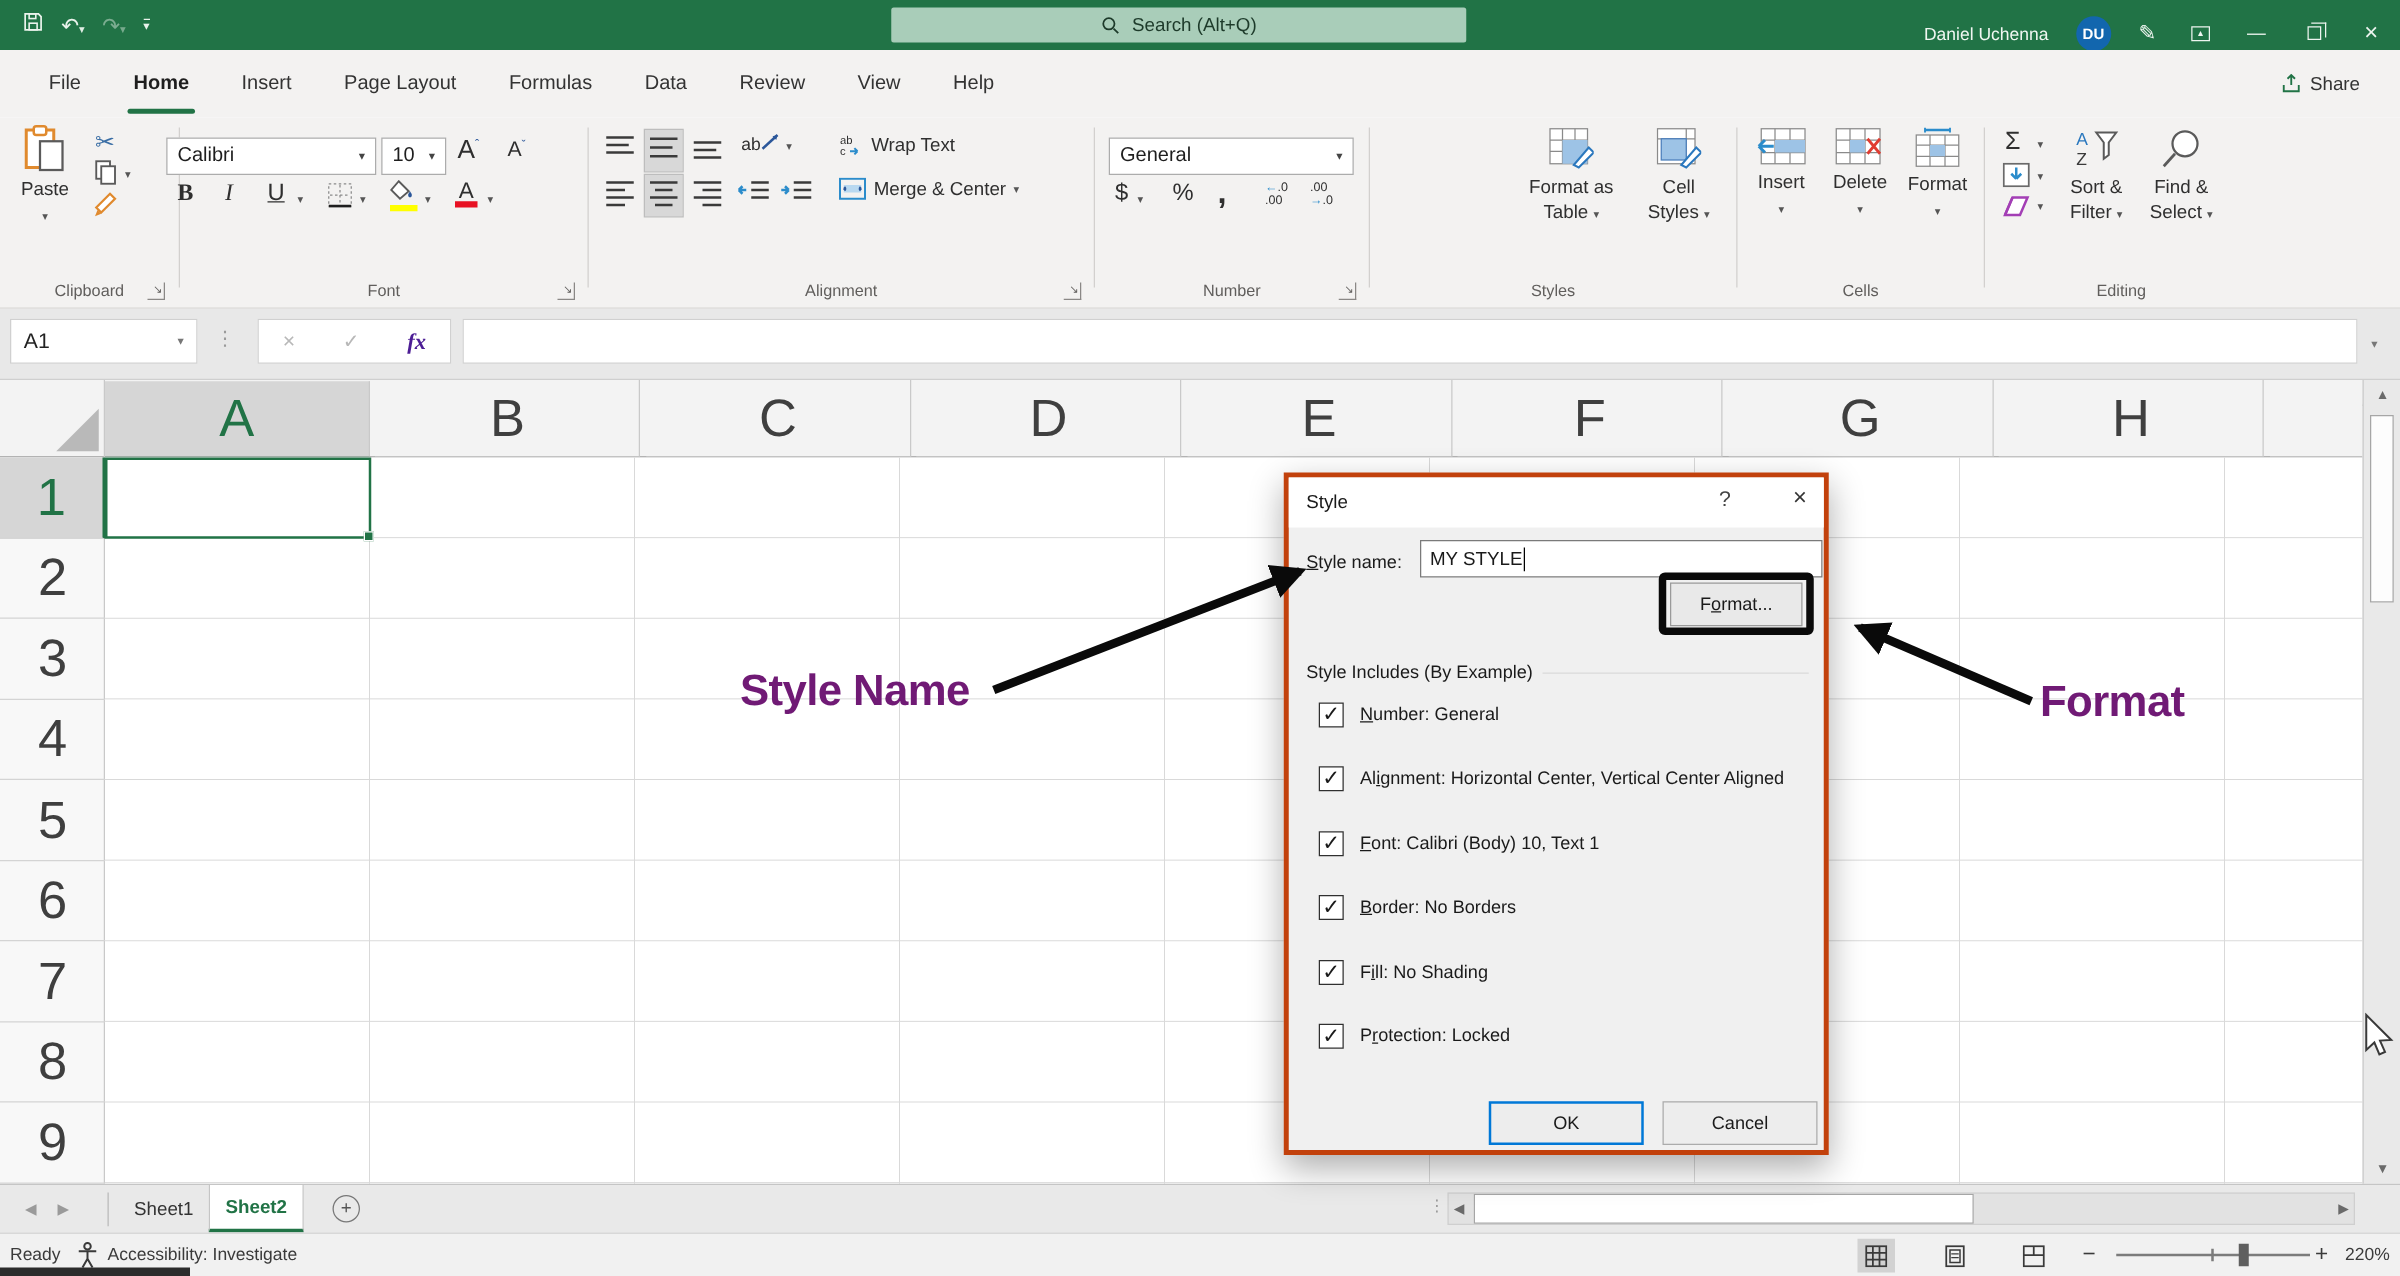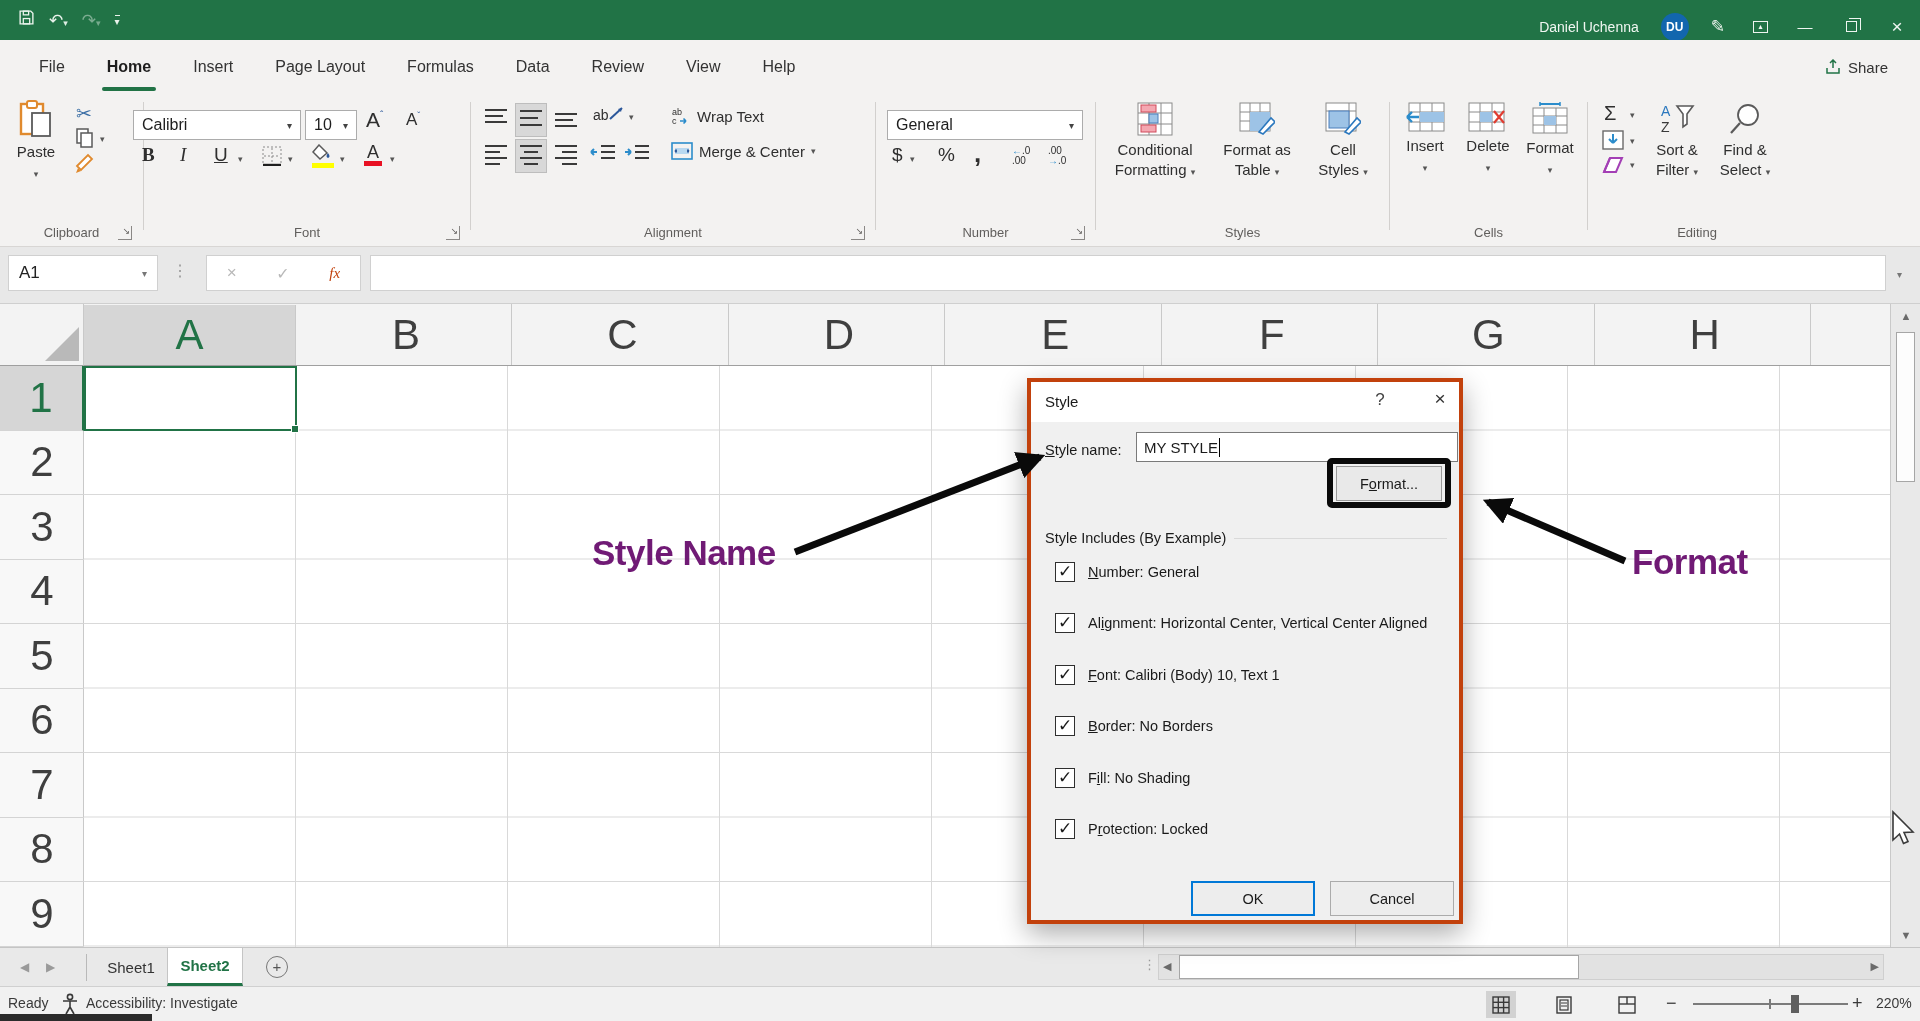--- a/index.html
+++ b/index.html
@@ -132,20 +132,27 @@
         <svg width="17" height="17" viewBox="0 0 16 16">
             <path d="M2 2h10l2 2v10H2z" fill="none" stroke="#eaf3ec" stroke-width="1.3"></path>
             <rect x="5" y="9" width="6" height="5" fill="none" stroke="#eaf3ec" stroke-width="1.2"></rect>
             <rect x="5" y="2" width="5" height="3.5" fill="none" stroke="#eaf3ec" stroke-width="1.2"></rect>
           </svg>
       </span>
       <span class="ic">↶<span class="cv">▾</span></span>
       <span class="ic dim">↷<span class="cv">▾</span></span>
       <span class="ic" style="font-size:10px;border-top:1.5px solid #eaf3ec;line-height:9px;padding-top:1px;">▾</span>
     </div>
+    <div class="searchbox">
+      <svg width="15" height="15" viewBox="0 0 16 16">
+          <circle cx="6.5" cy="6.5" r="4.8" fill="none" stroke="#1d3a2a" stroke-width="1.5"></circle>
+          <line x1="10.5" y1="10.5" x2="14.5" y2="14.5" stroke="#1d3a2a" stroke-width="1.5"></line>
+        </svg>
+      <span>Search (Alt+Q)</span>
+    </div>
     <div class="tb-right">
       <span class="itm">Daniel Uchenna</span>
       <span class="itm" style="padding:0 8px;">
           <span class="avatar">DU</span>
         </span>
       <span class="itm" style="font-size:17px;">✎</span>
       <span class="itm">
           <span class="ribopt-ic">▴</span>
         </span>
       <span class="winbtn">—</span>
@@ -349,34 +356,20 @@
       <span class="abs" style="left:62px;top:50px;font-size:19px;color:#2f2f2f;">%</span>
       <span class="abs" style="left:98px;top:44px;font-size:26px;font-weight:bold;color:#2f2f2f;">,</span>
       <span class="abs" style="left:136px;top:52px;font-size:10px;color:#2f2f2f;line-height:10px;"><span style="color:#2b8ccb;">←</span>.0<br>.00</span>
       <span class="abs" style="left:172px;top:52px;font-size:10px;color:#2f2f2f;line-height:10px;">.00<br><span style="color:#2b8ccb;">→</span>.0</span>
       <div class="glabel">Number</div>
       <span class="launcher" style="left:195px;">↘</span>
     </div>
     <div class="gdiv" style="left:1095px;"></div>
 
     <div class="grp" style="left:1096px;width:293px;">
-      <div class="bigbtn" style="left:4px;top:8px;width:110px;">
-        <svg class="bic" width="36" height="34" viewBox="0 0 36 34">
-            <rect x="1" y="1" width="34" height="32" fill="#fff" stroke="#8a8a8a"></rect>
-            <line x1="12" y1="1" x2="12" y2="33" stroke="#8a8a8a"></line>
-            <line x1="24" y1="1" x2="24" y2="33" stroke="#8a8a8a"></line>
-            <line x1="1" y1="11" x2="35" y2="11" stroke="#8a8a8a"></line>
-            <line x1="1" y1="22" x2="35" y2="22" stroke="#8a8a8a"></line>
-            <rect x="4" y="3" width="15" height="7" fill="#f4a7b1" stroke="#d04a5a"></rect>
-            <rect x="12" y="12" width="9" height="9" fill="#9dc3e6" stroke="#4a7ebb"></rect>
-            <rect x="4" y="23" width="15" height="7" fill="#f4a7b1" stroke="#d04a5a"></rect>
-          </svg>
-        <span>Conditional</span><br>
-        <span><span>Formatting</span> <span class="cv" style="color:#555;">▾</span></span>
-      </div>
       <div class="bigbtn" style="left:118px;top:8px;width:86px;">
         <svg class="bic" width="36" height="34" viewBox="0 0 36 34">
             <rect x="1" y="1" width="30" height="28" fill="#fff" stroke="#8a8a8a"></rect>
             <line x1="11" y1="1" x2="11" y2="29" stroke="#8a8a8a"></line>
             <line x1="21" y1="1" x2="21" y2="29" stroke="#8a8a8a"></line>
             <line x1="1" y1="10" x2="31" y2="10" stroke="#8a8a8a"></line>
             <line x1="1" y1="19" x2="31" y2="19" stroke="#8a8a8a"></line>
             <rect x="11" y="10" width="20" height="19" fill="#9dc3e6"></rect>
             <path d="M20 30 L32 16 l4 4 L24 32 z" fill="#fff" stroke="#2b78be" stroke-width="1.6"></path>
           </svg>
@@ -477,21 +470,21 @@
 
   <div class="fbar">
     <div class="namebox">
       <span>A1</span>
       <span style="font-size:10px;color:#777;">▾</span>
     </div>
     <span class="fdots">⋮</span>
     <div class="fbtns">
       <span style="color:#b8b8b8;font-size:17px;">×</span>
       <span style="color:#b8b8b8;font-size:16px;">✓</span>
-      <span style="color:#c2410c;font-size:15px;font-style:italic;font-family:'Liberation Serif',serif;">fx</span>
+      <span style="color:#4c1d95;font-size:18px;font-style:italic;font-family:'Liberation Serif',serif;font-weight:bold;">fx</span>
     </div>
     <div class="finput"></div>
     <span class="abs" style="left:1897px;top:22px;font-size:10px;color:#777;">▾</span>
   </div>
 
   <div class="corner"></div>
   <div class="colhdrs">
     <div class="colhdr sel">A</div>
     <div class="colhdr">B</div>
     <div class="colhdr">C</div>

